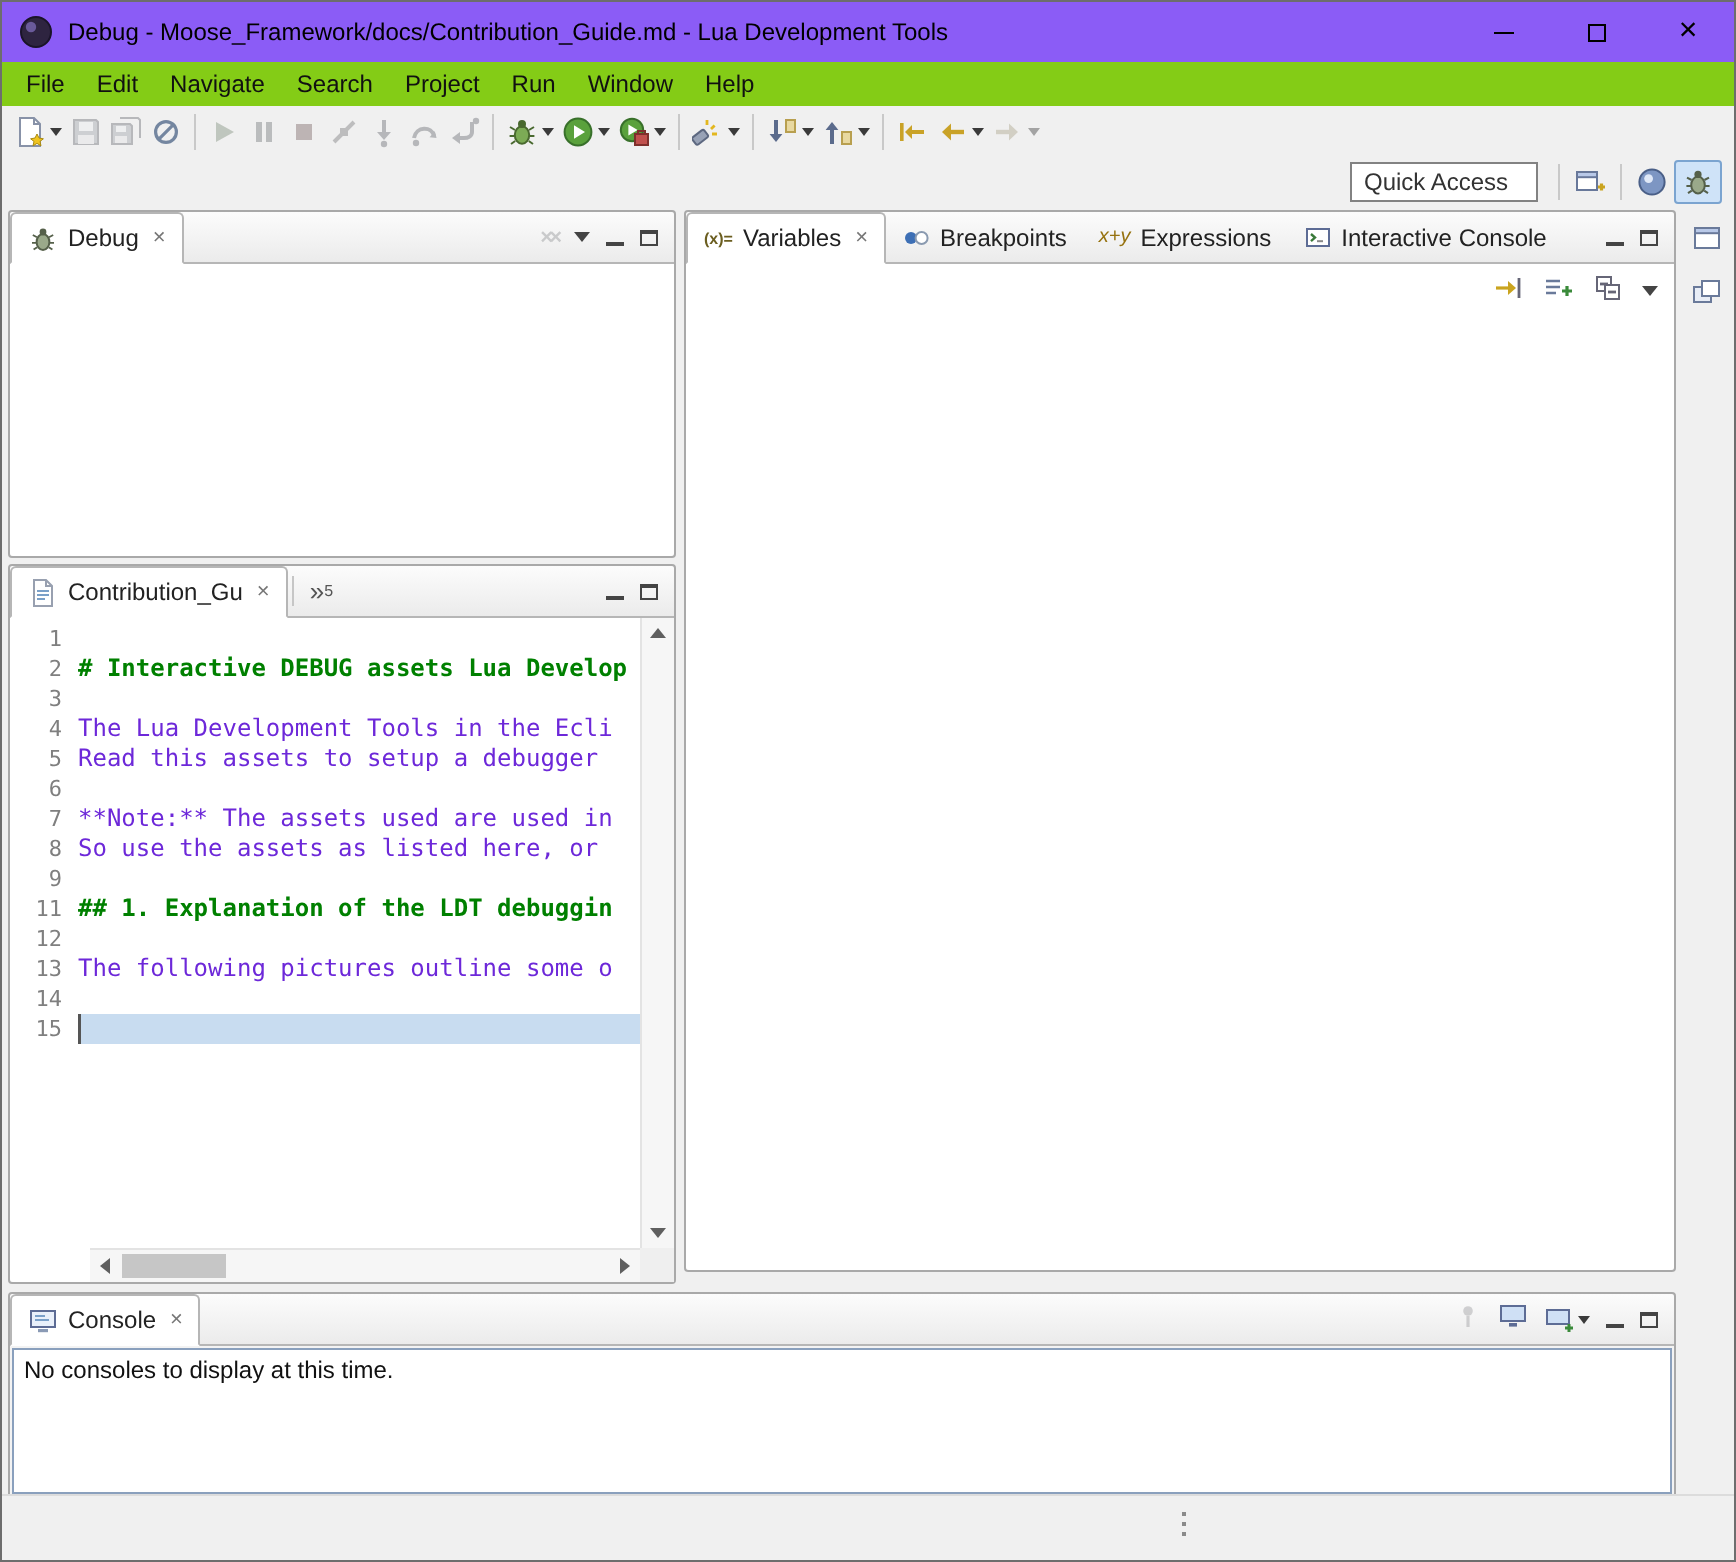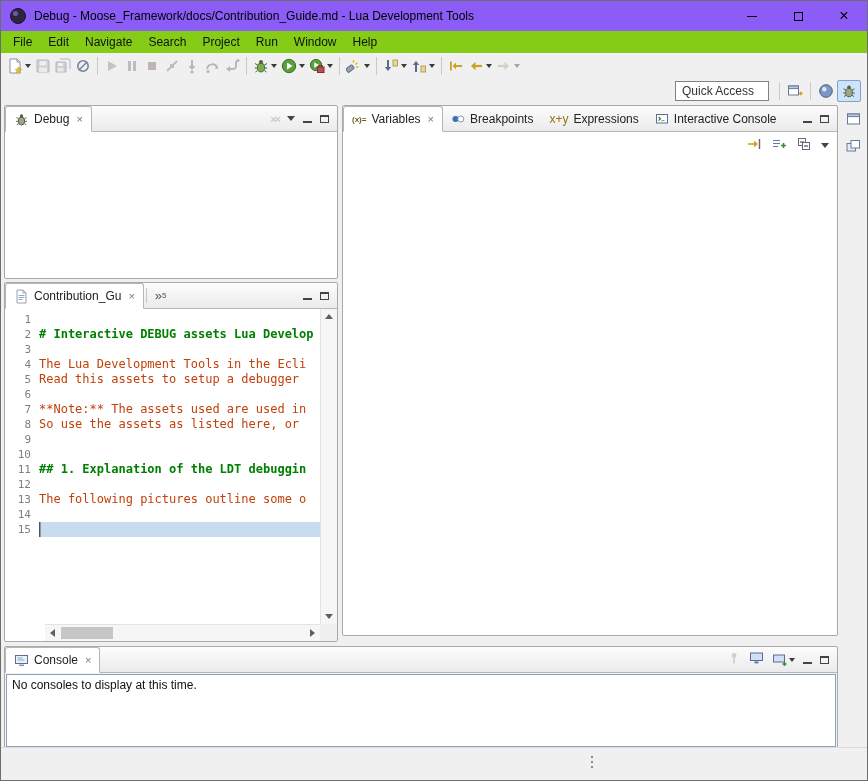--- a/index.html
+++ b/index.html
@@ -58,21 +58,21 @@
   
   .vars-toolbar{position:absolute;top:4px;right:8px;display:flex;align-items:center;gap:9px;}
 
   
   .chev{display:flex;align-items:center;color:#555;font-size:13px;padding:0 6px;}
   .chev sub{font-size:8px;}
   #ed-rows{position:absolute;top:0;left:0;right:17px;bottom:17px;overflow:hidden;padding-top:3px;
            font-family:"DejaVu Sans Mono",monospace;}
   .row{display:flex;height:15px;line-height:15px;}
   .ln{width:34px;text-align:right;padding-right:8px;color:#7f7f7f;font-size:11px;flex:none;}
-  .lt{flex:1;font-size:12px;white-space:pre;overflow:hidden;color:#c2410c;}
+  .lt{flex:1;font-size:12px;white-space:pre;overflow:hidden;color:#6d28d9;}
   .row.hdr .lt{color:#008000;font-weight:bold;}
   .row.cur .lt{background:#c8dcf0;box-shadow:inset 1.5px 0 0 #555;}
   .sb-v{position:absolute;top:0;right:0;width:17px;bottom:17px;background:#f6f6f6;border-left:1px solid #e3e3e3;}
   .sb-h{position:absolute;left:40px;right:17px;bottom:0;height:17px;background:#f6f6f6;border-top:1px solid #e3e3e3;}
   .sb-corner{position:absolute;right:0;bottom:0;width:17px;height:17px;background:#efefef;}
   .tri{width:0;height:0;position:absolute;}
   .tri.up{left:4px;top:5px;border-left:4px solid transparent;border-right:4px solid transparent;border-bottom:5px solid #5f5f5f;}
   .tri.down{left:4px;bottom:5px;border-left:4px solid transparent;border-right:4px solid transparent;border-top:5px solid #5f5f5f;}
   .tri.left{left:5px;top:4px;border-top:4px solid transparent;border-bottom:4px solid transparent;border-right:5px solid #5f5f5f;}
   .tri.right{right:5px;top:4px;border-top:4px solid transparent;border-bottom:4px solid transparent;border-left:5px solid #5f5f5f;}
@@ -335,21 +335,21 @@
       <div class="tab">
         <span class="ticon">
           <svg width="14" height="14">
               <circle cx="4.5" cy="7" r="3" fill="#3d6fb5"></circle>
               <circle cx="9.8" cy="7" r="3" fill="#fff" stroke="#8a9ab0"></circle>
             </svg>
         </span>
         <span>Breakpoints</span>
       </div>
       <div class="tab">
-        <span class="ticon" style="font-size:12px;color:#96720f;text-align:center;">x+y</span>
+        <span class="ticon" style="font-size:10px;font-style:italic;color:#96720f;text-align:center;">x+y</span>
         <span>Expressions</span>
       </div>
       <div class="tab">
         <span class="ticon">
           <svg width="14" height="14">
               <rect x="1.5" y="2.5" width="11" height="8.5" fill="#fff" stroke="#5d6c95"></rect>
               <path d="M3.5 5l2 1.8-2 1.8" fill="none" stroke="#3a7a3a" stroke-width="1.2"></path>
               <path d="M6.5 8.6h3" stroke="#888"></path>
             </svg>
         </span>
@@ -444,24 +444,20 @@
             <span class="lt">**Note:** The assets used are used in</span>
           </div>
         <div class="row">
             <span class="ln">8</span>
             <span class="lt">So use the assets as listed here, or </span>
           </div>
         <div class="row">
             <span class="ln">9</span>
             <span class="lt"></span>
           </div>
-        <div class="row">
-            <span class="ln">10</span>
-            <span class="lt"></span>
-          </div>
         <div class="row hdr">
             <span class="ln">11</span>
             <span class="lt">## 1. Explanation of the LDT debuggin</span>
           </div>
         <div class="row">
             <span class="ln">12</span>
             <span class="lt"></span>
           </div>
         <div class="row">
             <span class="ln">13</span>

